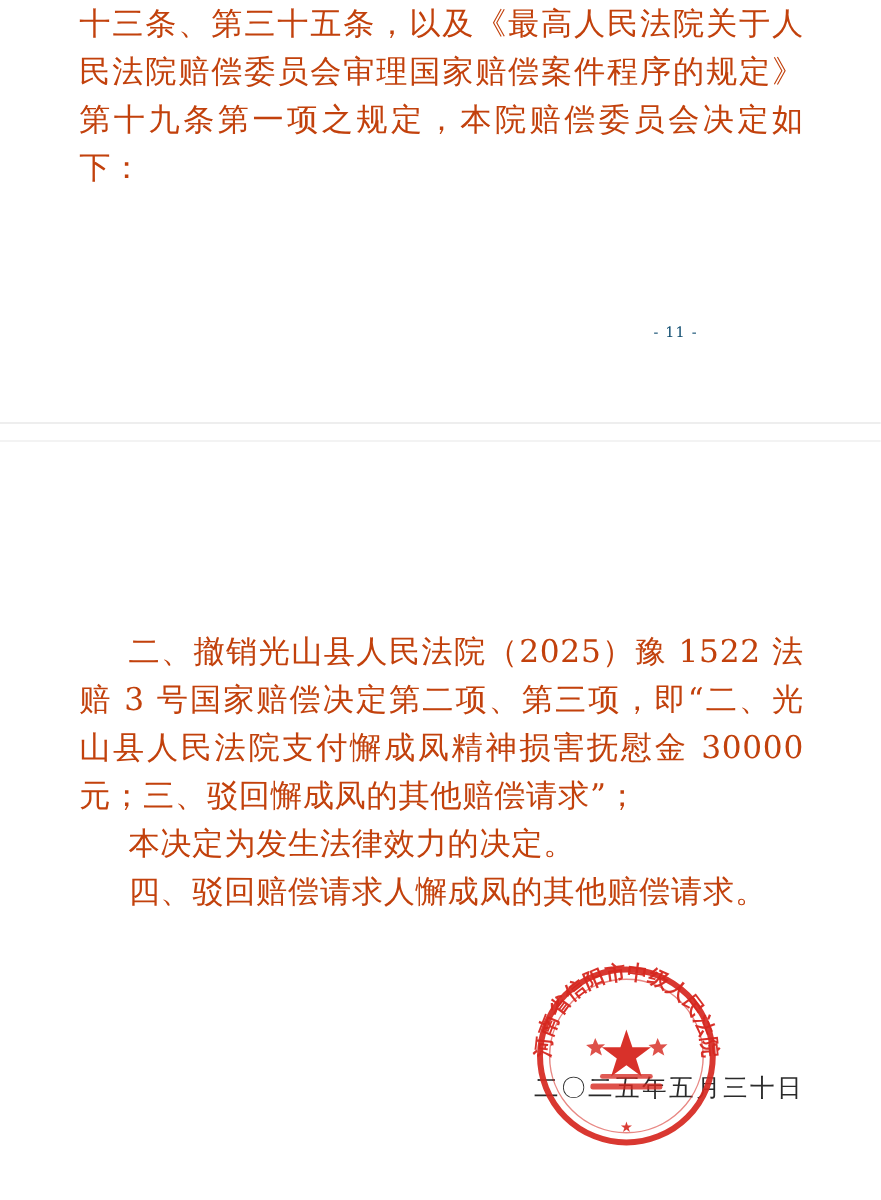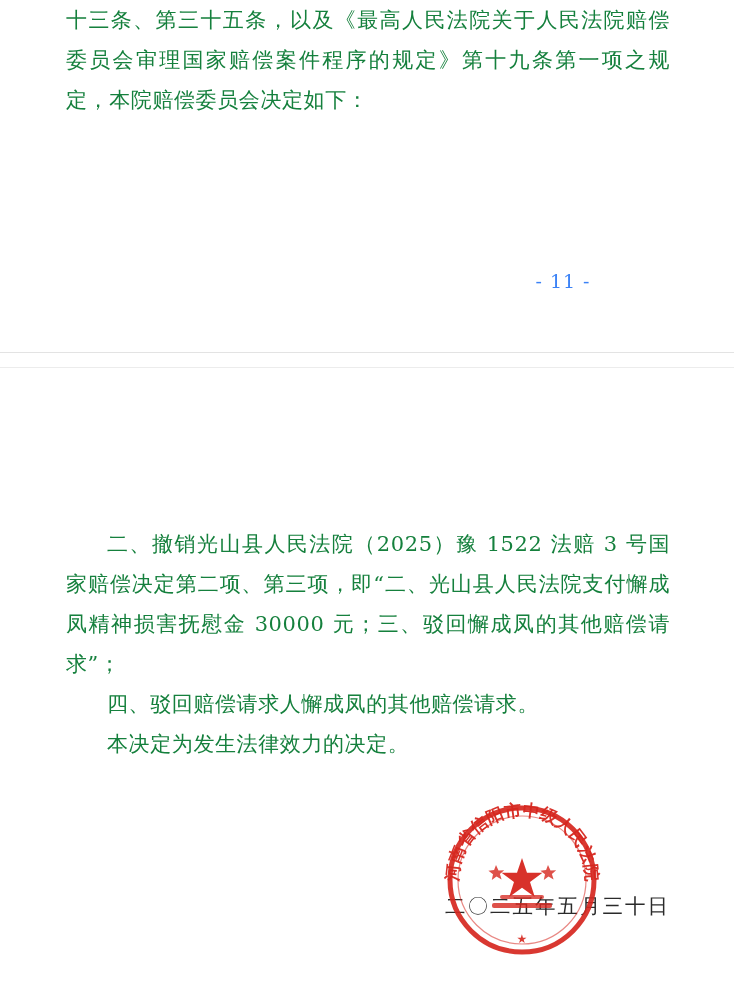--- a/index.html
+++ b/index.html
@@ -16,26 +16,26 @@
     overflow: hidden;
   }
   .page {
     position: relative;
     width: 734px;
     height: 1000px;
   }
 
   
   .doc-text {
-    font-size: 21px;
+    font-size: 26px;
     line-height: 40px;
     letter-spacing: 0.6px;
     text-align: justify;
     text-justify: inter-ideograph;
-    color: #15803d;
+    color: #c2410c;
   }
   .indent {
     text-indent: 41px;
   }
 
   
   .block-top {
     position: absolute;
     left: 66px;
     top: 0px;
@@ -44,23 +44,23 @@
   .block-top p {
     margin: 0;
   }
 
   .page-number {
     position: absolute;
     left: 66px;
     top: 270px;
     width: 604px;
     text-align: center;
-    font-size: 19px;
+    font-size: 12px;
     letter-spacing: 1px;
-    color: #3b82f6;
+    color: #0c4a6e;
   }
   .page-number .pn-inner {
     display: inline-block;
     margin-left: 390px;
   }
 
   
   .sheet-gap {
     position: absolute;
     left: 0;
@@ -125,22 +125,22 @@
   </div>
 
   <div class="page-number">
     <span class="pn-inner">- 11 -</span>
   </div>
 
   <div class="sheet-gap"></div>
 
   <div class="block-bottom">
     <p class="doc-text indent">二、撤销光山县人民法院（2025）豫 1522 法赔 3 号国家赔偿决定第二项、第三项，即“二、光山县人民法院支付懈成凤精神损害抚慰金 30000 元；三、驳回懈成凤的其他赔偿请求”；</p>
+    <p class="doc-text indent">本决定为发生法律效力的决定。</p>
     <p class="doc-text indent">四、驳回赔偿请求人懈成凤的其他赔偿请求。</p>
-    <p class="doc-text indent">本决定为发生法律效力的决定。</p>
   </div>
 
   <div class="date-line">二〇二五年五月三十日</div>
 
   <div class="seal">
     <svg width="170" height="170" viewBox="0 0 170 170" xmlns="http://www.w3.org/2000/svg">
       <defs>
         <path id="sealArc" d="M 85,85 m 0,-64 a 64,64 0 1,1 -0.1,0" transform="rotate(-90 85 85)"></path>
         <path id="sealTextPath" d="M 21,85 a 64,64 0 1,1 128,0"></path>
       </defs>

